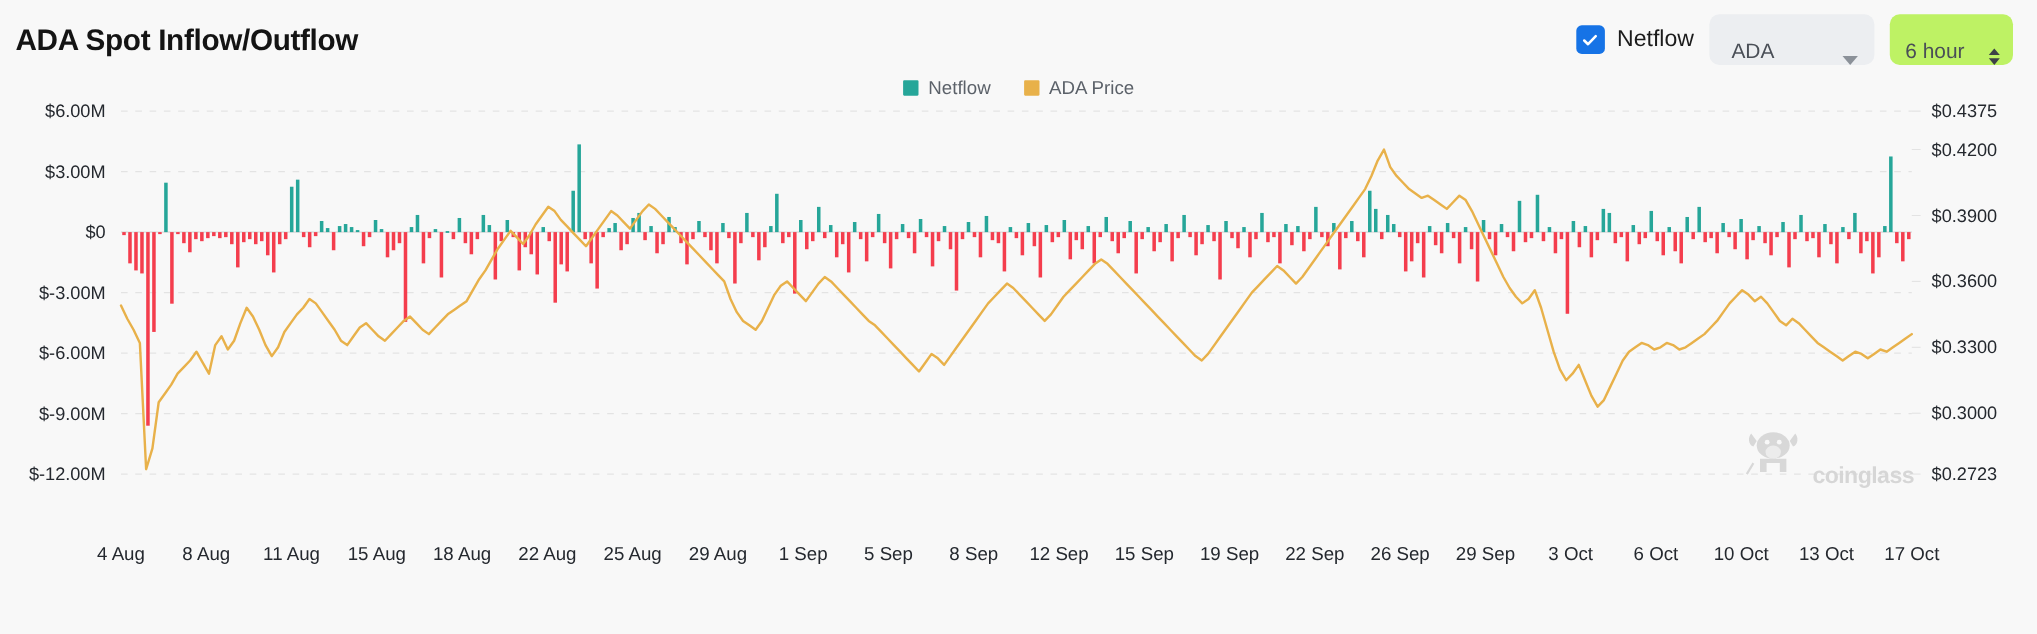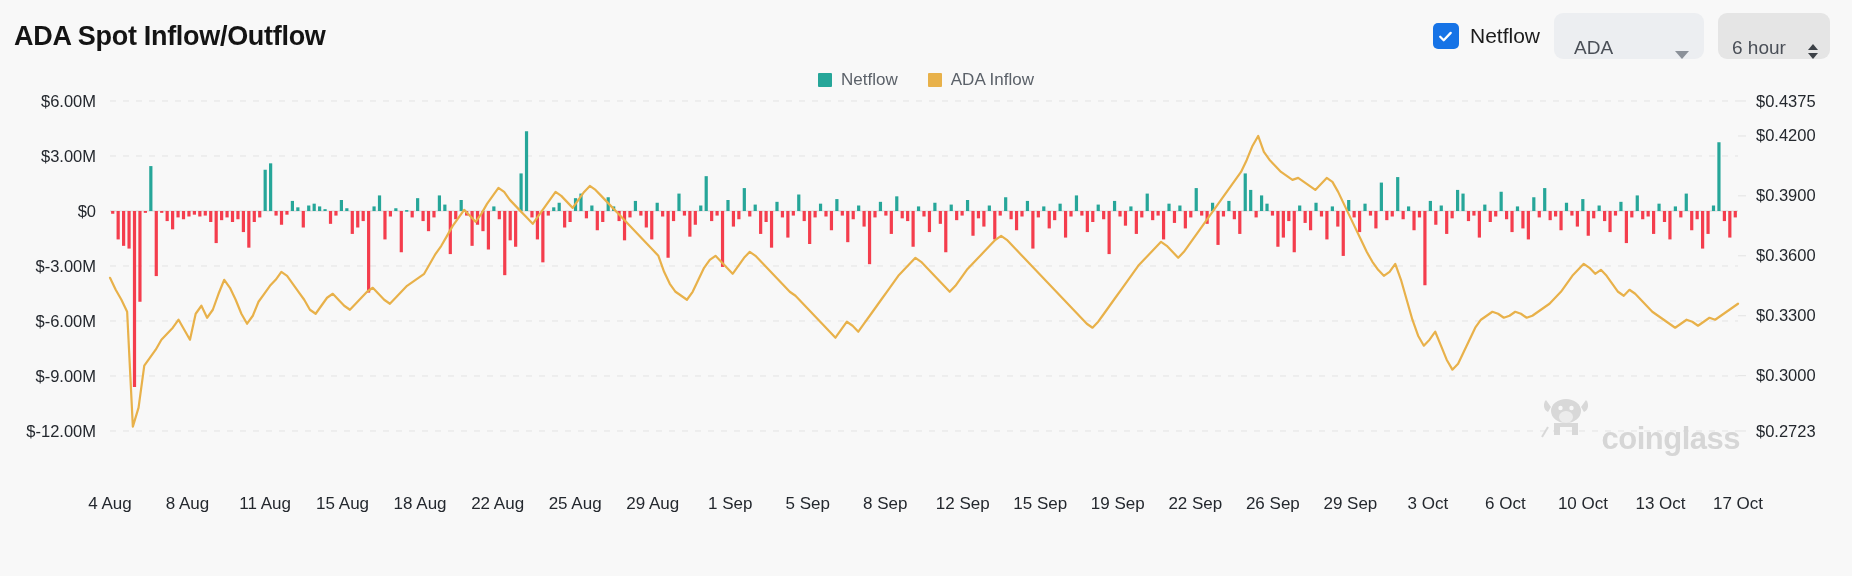--- a/index.html
+++ b/index.html
@@ -67,21 +67,21 @@
     background: #eceef1;
     display: flex;
     align-items: flex-end;
     justify-content: space-between;
     padding: 0 15px 0 20px;
     box-sizing: border-box;
     cursor: pointer;
   }
   .select-box.small {
     min-width: 112px;
-    background: #e5e5e5;
+    background: #bef264;
     padding: 0 12px 0 14px;
   }
   .select-value {
     font-size: 19px;
     color: #4a4f57;
     white-space: nowrap;
   }
   .caret-down {
     width: 0; height: 0;
     border-left: 7px solid transparent;
@@ -157,21 +157,21 @@
     position: absolute;
     right: 112px;
     top: 375px;
     display: flex;
     align-items: center;
     gap: 10px;
     opacity: 0.92;
     pointer-events: none;
   }
   .wm-text {
-    font-size: 31px;
+    font-size: 21px;
     font-weight: bold;
     color: #d4d4d4;
     letter-spacing: -0.5px;
     margin-top: 46px;
   }
 </style>
 </head>
 <body>
 
 <div class="header">
@@ -204,21 +204,21 @@
   </div>
 </div>
 
 <div class="legend">
   <div class="legend-item">
     <span class="legend-swatch" style="background: rgb(38, 166, 153);"></span>
     <span class="legend-text">Netflow</span>
   </div>
   <div class="legend-item">
     <span class="legend-swatch" style="background: rgb(232, 177, 74);"></span>
-    <span class="legend-text">ADA Inflow</span>
+    <span class="legend-text">ADA Price</span>
   </div>
 </div>
 
 <div class="chart-wrap">
   <svg class="chart-svg" id="chart-svg" width="1852" height="480">
       <line x1="110" x2="1738" y1="18" y2="18" stroke="#e3e3e3" stroke-width="1" stroke-dasharray="6 7"></line>
       <text x="96" y="23.5" text-anchor="end" class="axis-label">$6.00M</text>
       <line x1="110" x2="1738" y1="73" y2="73" stroke="#e3e3e3" stroke-width="1" stroke-dasharray="6 7"></line>
       <text x="96" y="78.5" text-anchor="end" class="axis-label">$3.00M</text>
       <line x1="110" x2="1738" y1="128" y2="128" stroke="#e3e3e3" stroke-width="1" stroke-dasharray="6 7"></line>

